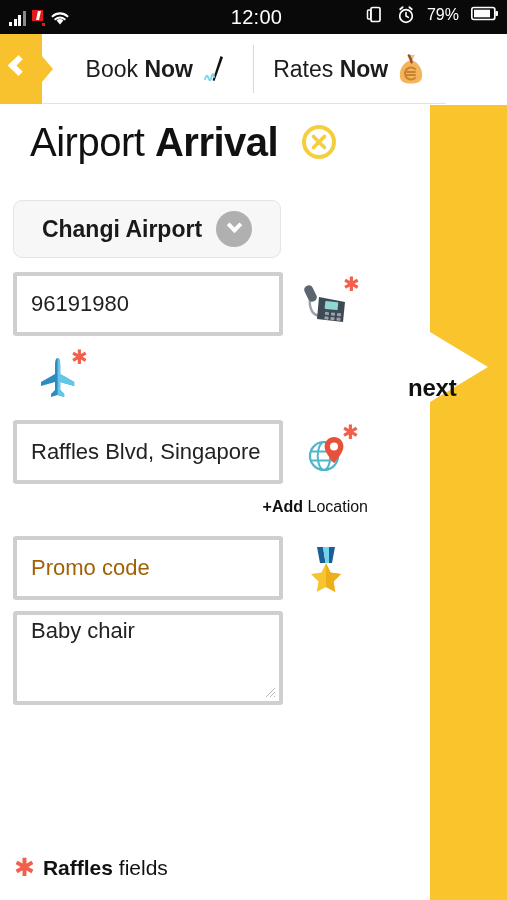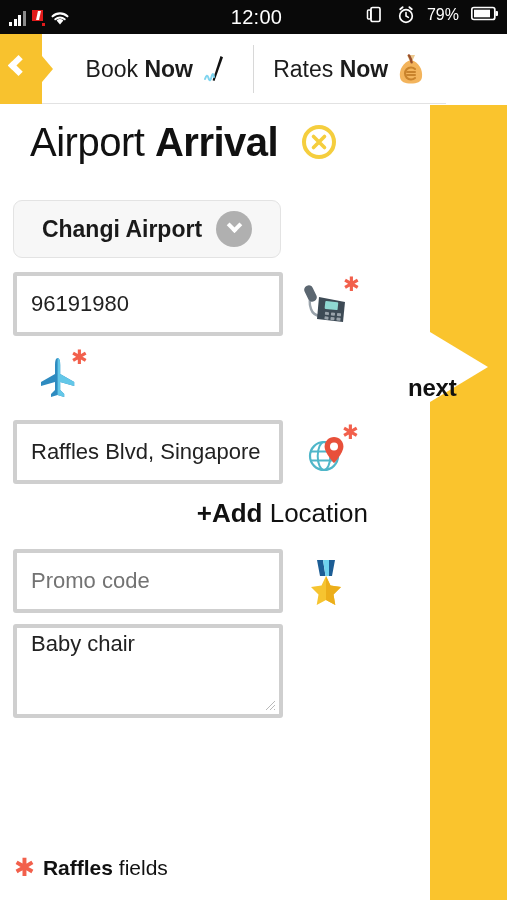--- a/index.html
+++ b/index.html
@@ -208,21 +208,21 @@
     border: 4px solid #cfcfcf;
     background: #ffffff;
     border-radius: 3px;
     padding: 3px 14px;
     font-size: 22px;
     color: #222222;
     min-height: 64px;
     display: flex;
     align-items: center;
   }
-  .input-wrap.placeholder { color: #737373; }
+  .input-wrap.placeholder { color: #a16207; }
   .input-wrap.textarea {
     align-items: flex-start;
     min-height: 94px;
     position: relative;
   }
   .resize-grip {
     position: absolute;
     right: 3px; bottom: 3px;
     width: 11px; height: 11px;
   }
@@ -268,21 +268,21 @@
     flex: none;
     display: flex;
     align-items: center;
     justify-content: center;
   }
 
   .add-location {
     width: 430px;
     text-align: right;
     padding-right: 62px;
-    font-size: 26px;
+    font-size: 16px;
     color: #111111;
     margin: 14px 0 20px 0;
     cursor: pointer;
   }
   .add-location b { font-weight: bold; }
 
   .required-note {
     position: absolute;
     left: 14px;
     top: 855px;

